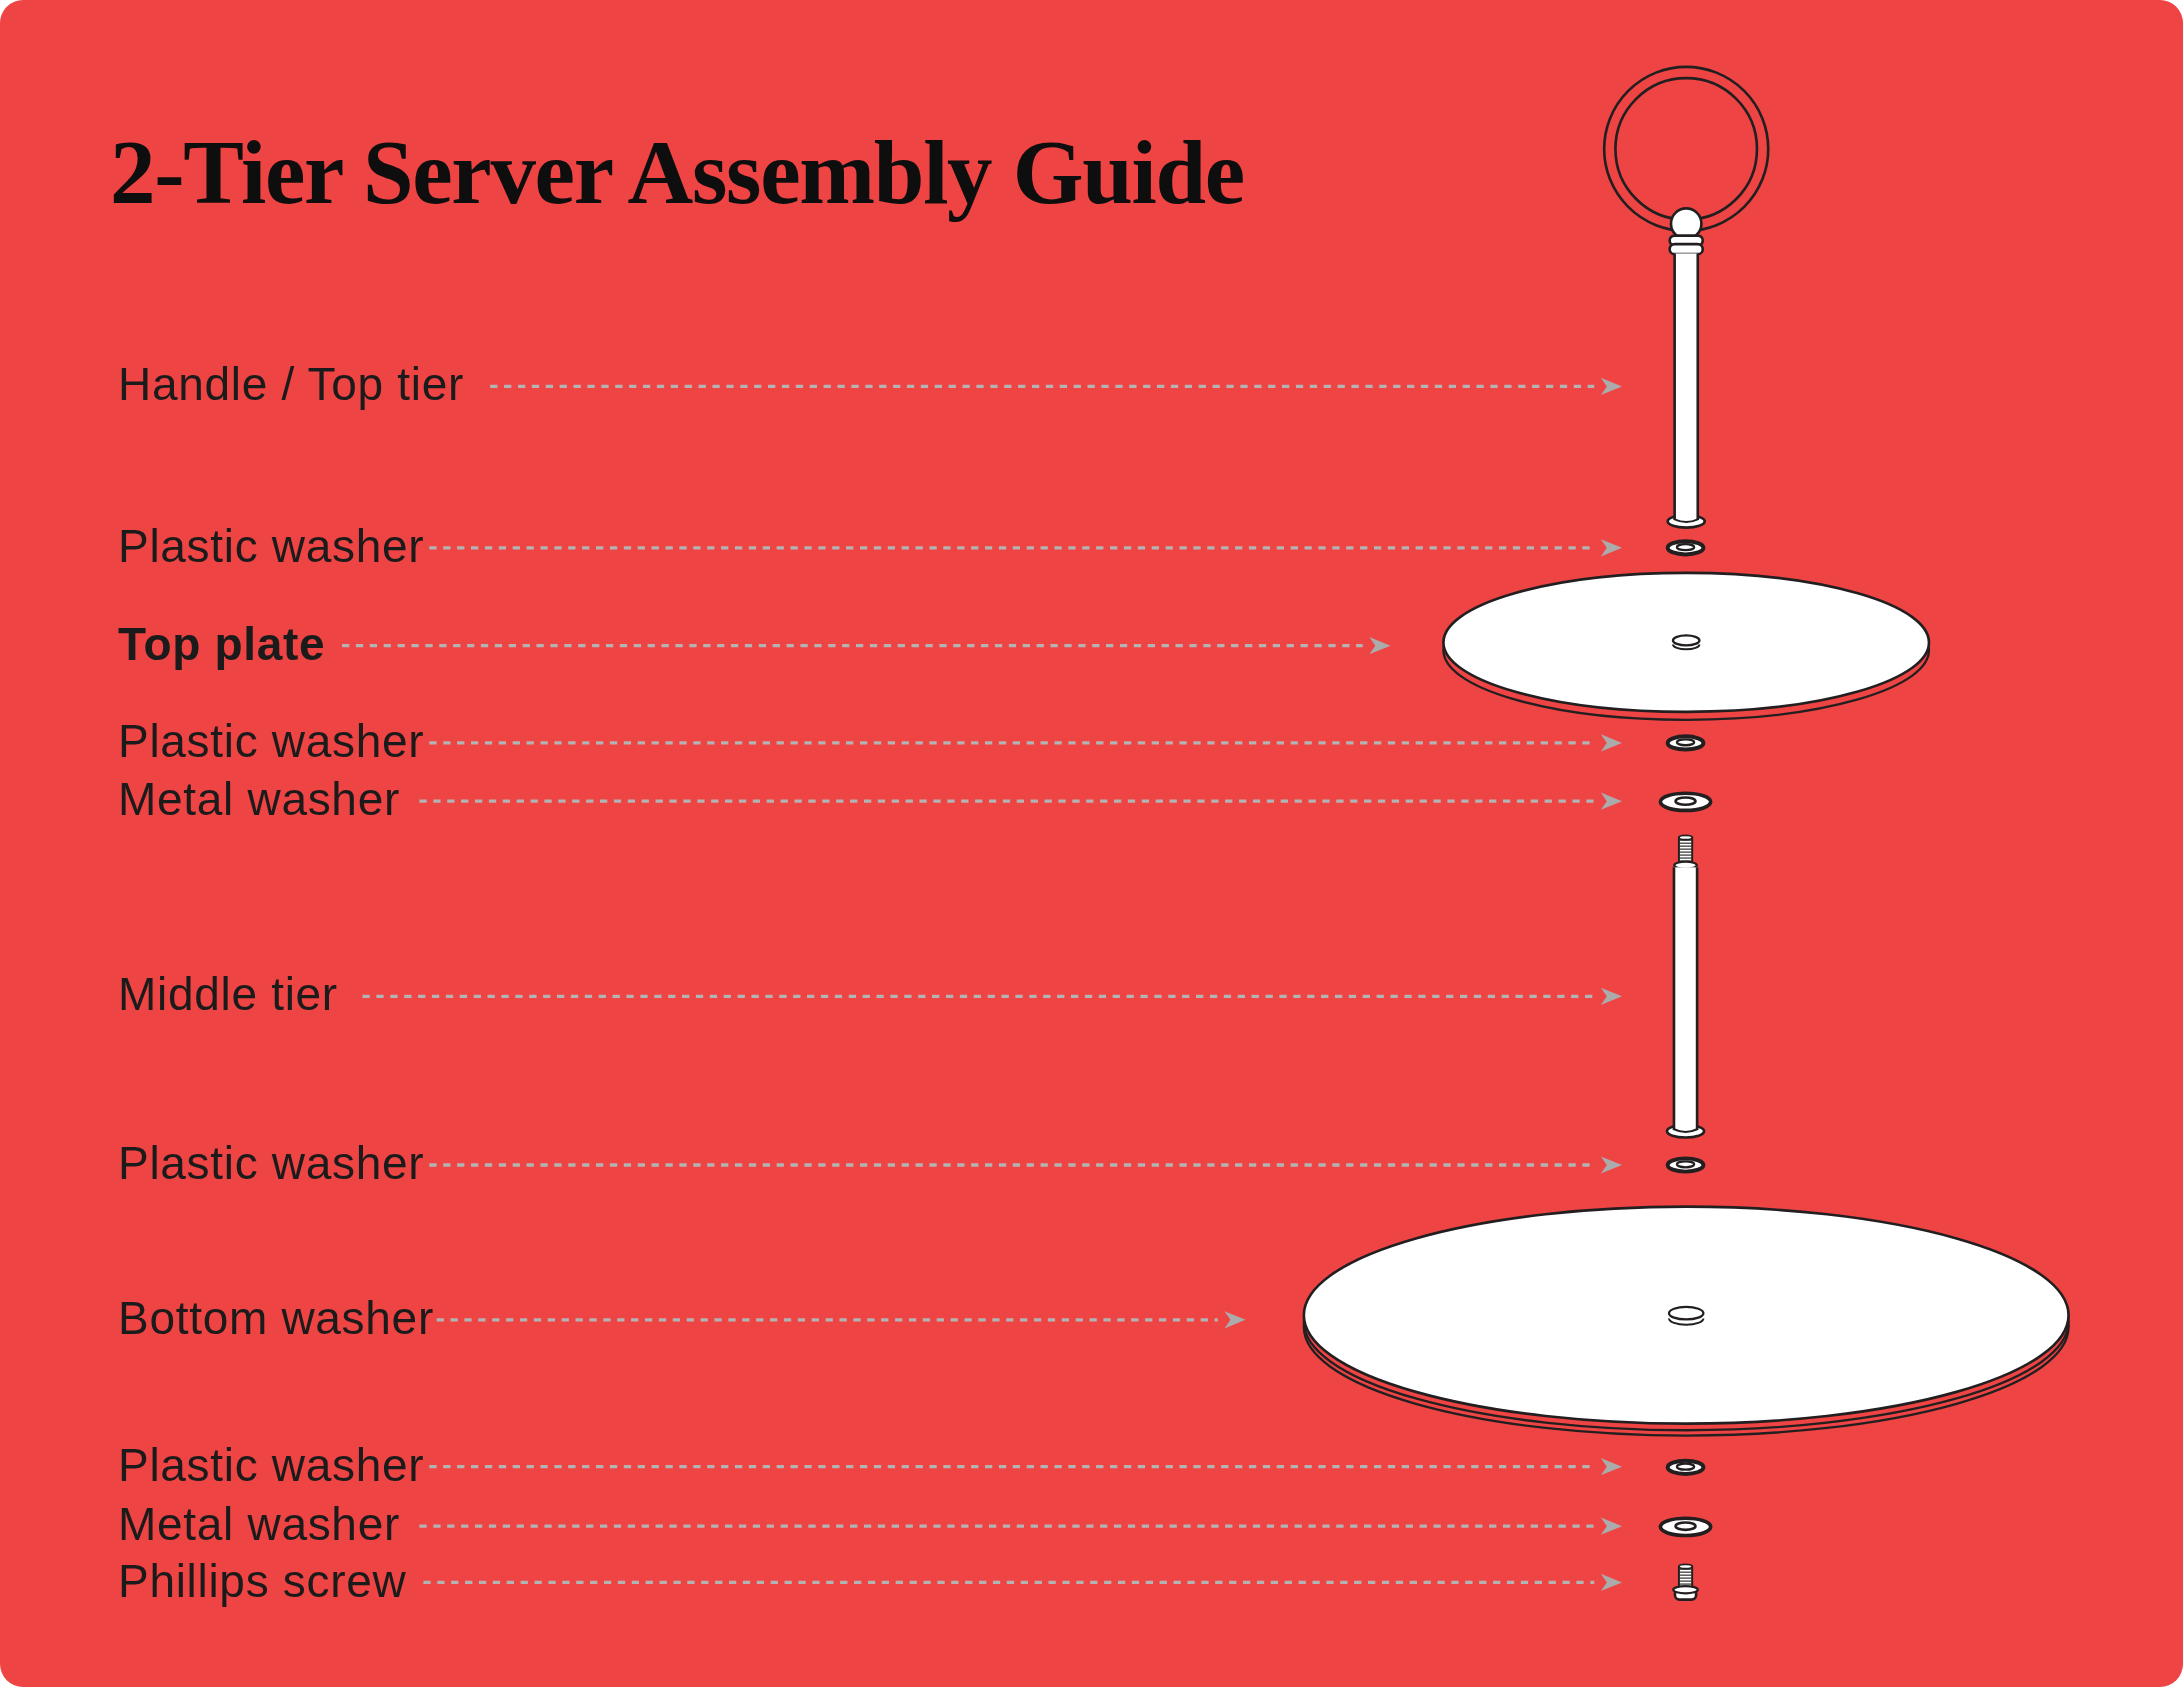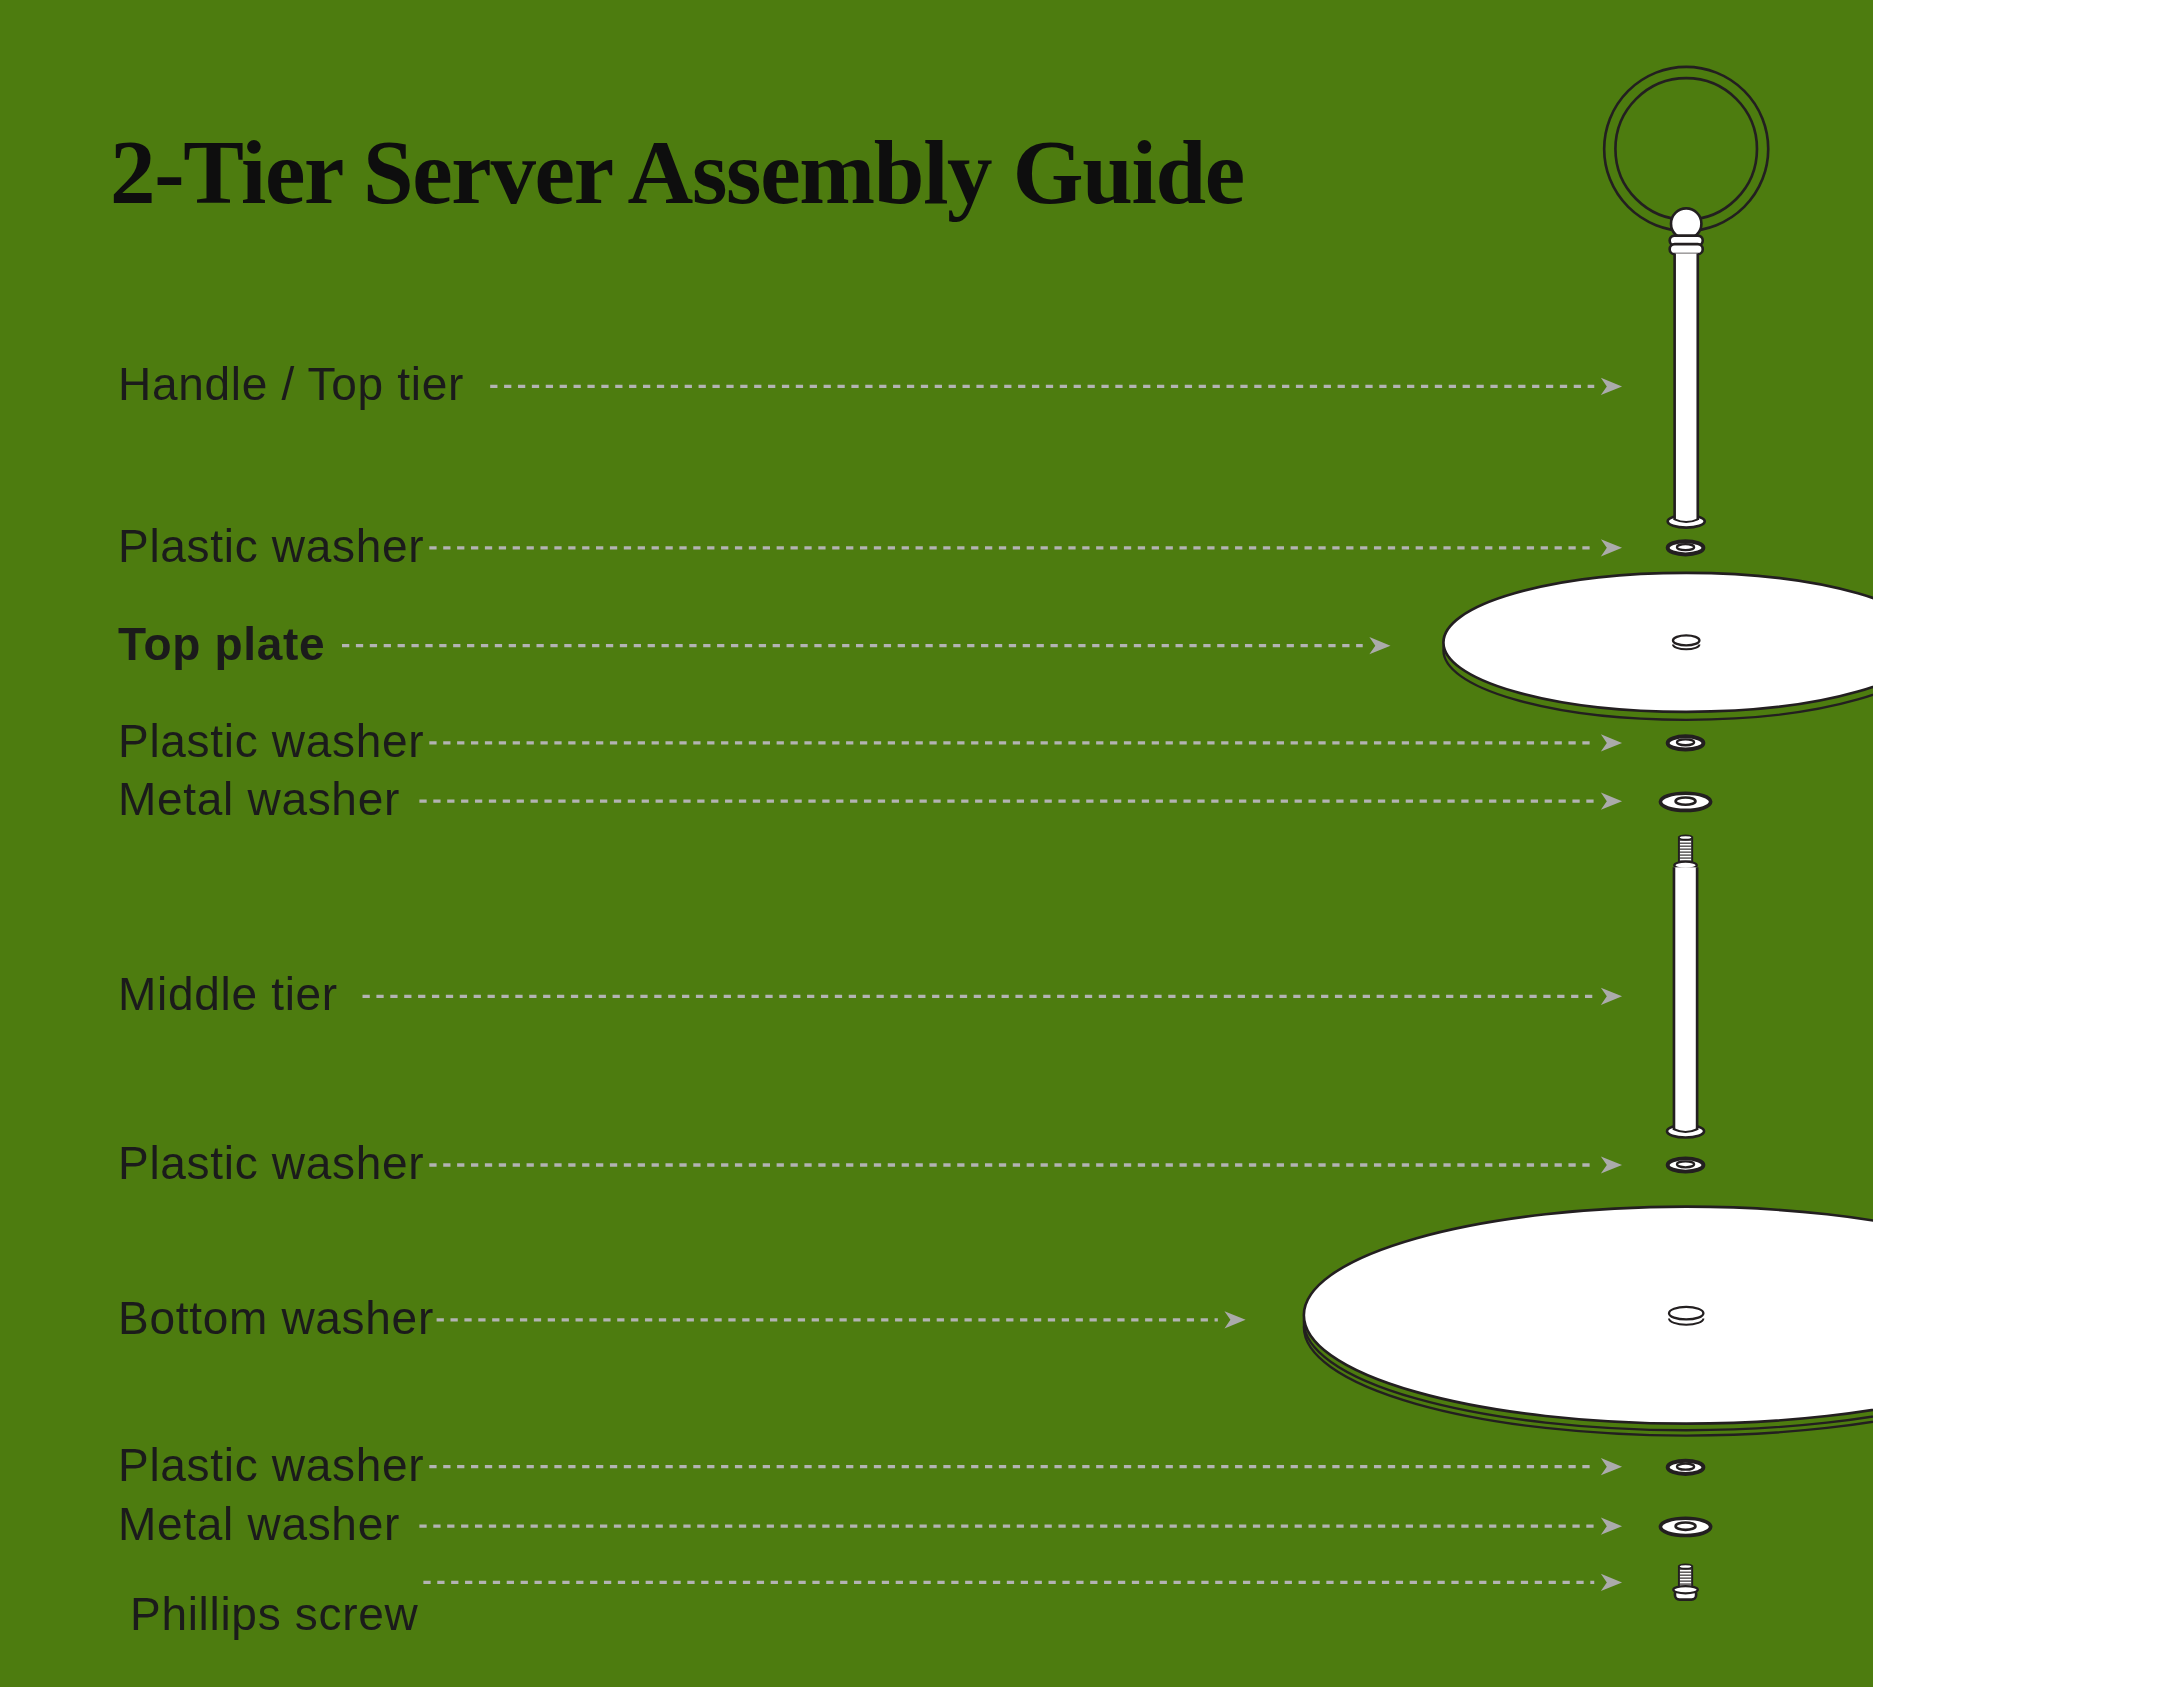--- a/index.html
+++ b/index.html
@@ -2,25 +2,26 @@
 <html style="font-size:10.6px"><head>
 <meta charset="utf-8">
 <style>
   html, body {
     margin: 0;
     padding: 0;
     background: #ffffff;
   }
   #page {
     position: relative;
-    width: 1873px;
+    width: 2183px;
     height: 1687px;
-    background: #4d7c0f;
+    background: #ef4444;
     overflow: hidden;
     font-family: "Liberation Sans", sans-serif;
+    border-radius: 23px;
   }
   #title {
     position: absolute;
     left: 110px;
     top: 127px;
     font-family: "Liberation Serif", "DejaVu Serif", serif;
     font-weight: 700;
     font-size: 91px;
     letter-spacing: -1.3px;
     color: #0e0e0e;
@@ -53,21 +54,21 @@
       <div class="part-label" style="top: 386px;">Handle / Top tier</div>
       <div class="part-label" style="top: 548px;">Plastic washer</div>
       <div class="part-label" style="top: 646px; font-weight: bold;">Top plate</div>
       <div class="part-label" style="top: 743px;">Plastic washer</div>
       <div class="part-label" style="top: 801px;">Metal washer</div>
       <div class="part-label" style="top: 996px; text-align: center;">Middle tier</div>
       <div class="part-label" style="top: 1165px;">Plastic washer</div>
       <div class="part-label" style="top: 1320px;">Bottom washer</div>
       <div class="part-label" style="top: 1467px;">Plastic washer</div>
       <div class="part-label" style="top: 1526px;">Metal washer</div>
-      <div class="part-label" style="top: 1616px; margin-left: 12px;">Phillips screw</div>
+      <div class="part-label" style="top: 1583px;">Phillips screw</div>
     </div>
   <svg id="diagram-svg" width="2183" height="1687" viewBox="0 0 3300 2550">
       <g>
         <g>
           <circle cx="2549" cy="225" r="124" fill="none" stroke="#231f20" stroke-width="4"></circle>
           <circle cx="2549" cy="225" r="107" fill="none" stroke="#231f20" stroke-width="4"></circle>
           <circle cx="2549" cy="338" r="23" fill="#fff" stroke="#231f20" stroke-width="4"></circle>
           <rect x="2524" y="356" width="50" height="15" rx="7.5" fill="#fff" stroke="#231f20" stroke-width="4"></rect>
           <rect x="2524" y="369" width="50" height="15" rx="7.5" fill="#fff" stroke="#231f20" stroke-width="4"></rect>
           <ellipse cx="2549" cy="788" rx="28" ry="9.5" fill="#fff" stroke="#231f20" stroke-width="4"></ellipse>

